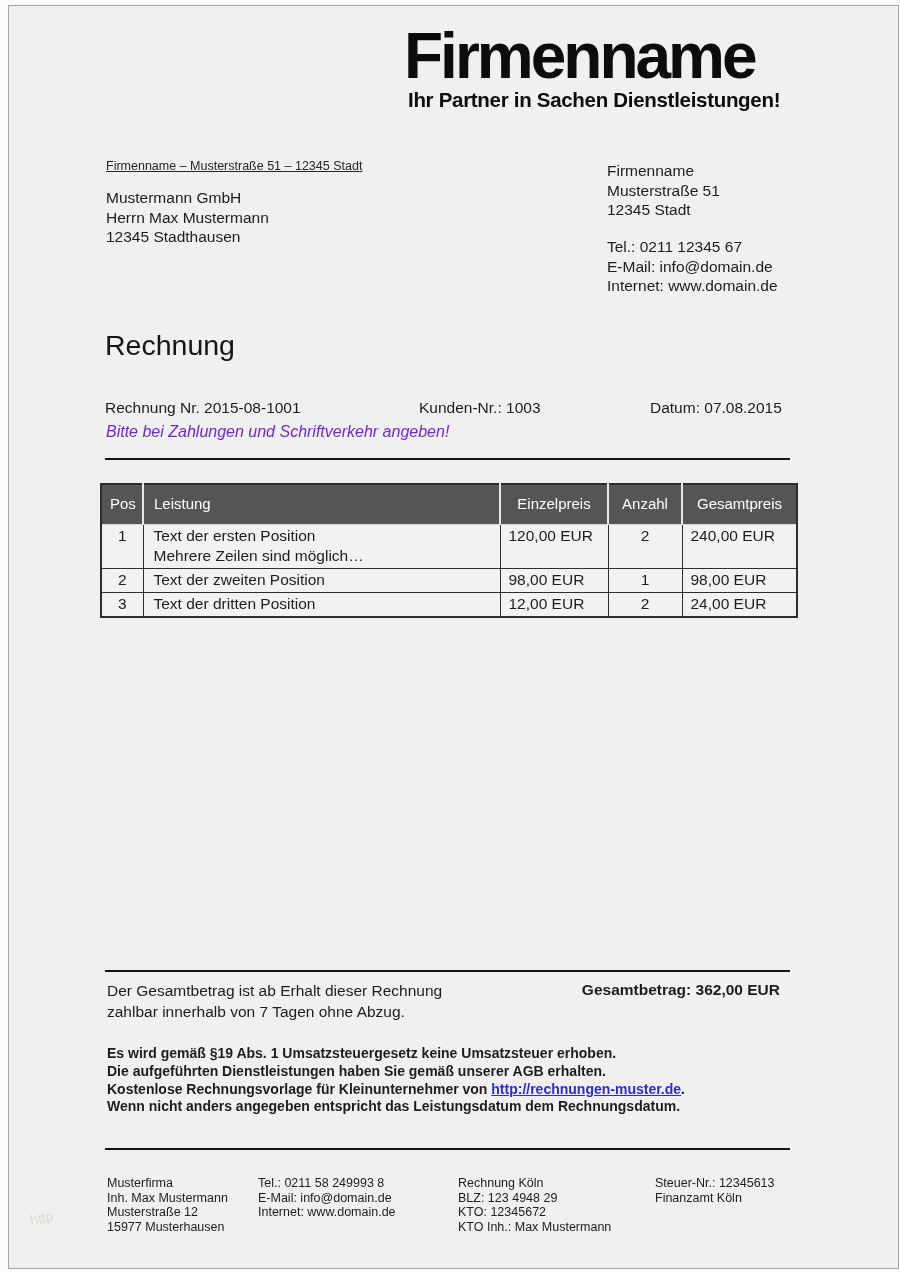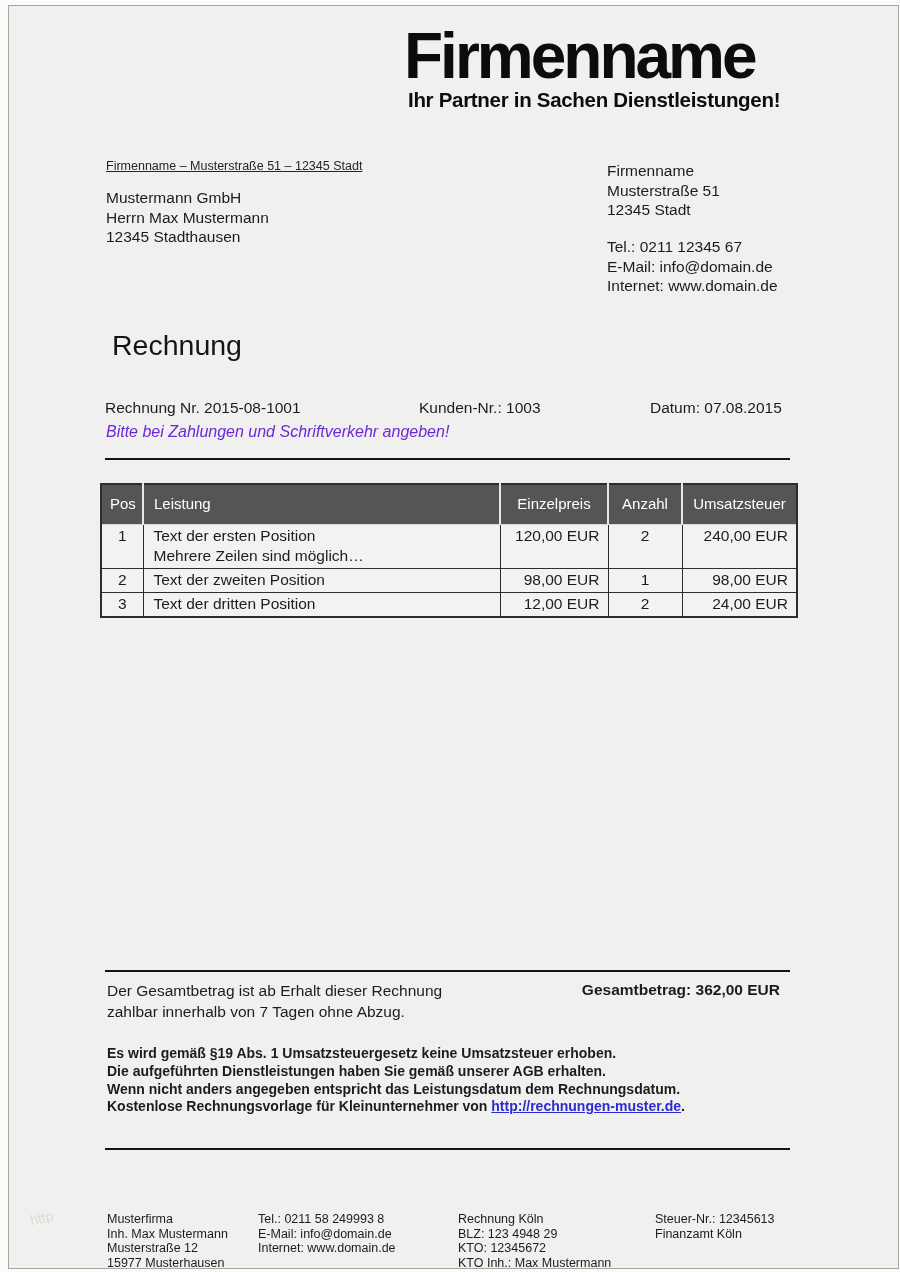--- a/index.html
+++ b/index.html
@@ -36,21 +36,21 @@
     color:#0c0c0c;white-space:nowrap;
   }
 
   
   .sender-line{left:106px;top:159px;font-size:12.5px;color:#262626;text-decoration:underline;white-space:nowrap;}
   .recipient{left:106px;top:188px;font-size:15.5px;line-height:19.5px;}
   .company-address{left:607px;top:161px;font-size:15.5px;line-height:19.7px;}
   .company-contact{left:607px;top:237px;font-size:15.5px;line-height:19.7px;}
 
   
-  .invoice-title{left:105px;top:329px;font-size:28.5px;font-weight:400;color:#151515;margin-left:7px;}
+  .invoice-title{left:105px;top:329px;font-size:28.5px;font-weight:400;color:#151515;}
   .meta-row{top:399px;font-size:15.5px;white-space:nowrap;}
   .meta-number{left:105px;}
   .meta-customer{left:419px;}
   .meta-date{left:650px;}
   .meta-note{left:106px;top:423px;font-size:16px;font-style:italic;color:#6d28d9;}
 
   .rule{height:2px;background:#141414;}
   .rule-1{left:105px;top:458px;width:685px;}
   .rule-2{left:105px;top:970px;width:685px;}
   .rule-3{left:105px;top:1148px;width:685px;}
@@ -78,34 +78,34 @@
   .items th.h-leistung{text-align:left;padding-left:10px;}
   .items th + th{border-left:2px solid #e7e7e5;}
   .items td{
     border:1.5px solid #2d2d2d;
     padding:1px 8px 2px;
     line-height:20px;vertical-align:top;
     overflow:hidden;
   }
   .items td.c-pos{text-align:center;}
   .items td.c-leistung{padding-left:10px;}
-  .items td.c-einzel,.items td.c-gesamt{text-align:right;white-space:nowrap;}
+  .items td.c-einzel,.items td.c-gesamt{white-space:nowrap;}
   .items td.c-anzahl{text-align:center;}
   .items tr.tall td{height:42px;}
 
   
   .payment-terms{left:107px;top:981px;font-size:15.5px;line-height:20.5px;}
   .total{left:520px;top:981px;width:260px;text-align:right;font-size:15.5px;font-weight:bold;white-space:nowrap;}
 
   
   .notes{left:107px;top:1045px;font-size:14px;line-height:17.8px;font-weight:bold;}
   .notes a{color:var(--link);text-decoration:underline;cursor:pointer;}
 
   
-  .footer-col{top:1212px;font-size:12.5px;line-height:14.6px;white-space:nowrap;}
+  .footer-col{top:1176px;font-size:12.5px;line-height:14.6px;white-space:nowrap;}
   .fc-1{left:107px;}
   .fc-2{left:258px;}
   .fc-3{left:458px;}
   .fc-4{left:655px;}
 
   .watermark{
     left:30px;top:1210px;
     font-size:14px;color:#d9d9d6;
     transform:rotate(-12deg);
   }
@@ -154,21 +154,21 @@
       <col class="c-einzel">
       <col class="c-anzahl">
       <col class="c-gesamt">
   </colgroup>
   <thead>
     <tr>
       <th>Pos</th>
       <th class="h-leistung">Leistung</th>
       <th>Einzelpreis</th>
       <th>Anzahl</th>
-      <th>Umsatzsteuer</th>
+      <th>Gesamtpreis</th>
     </tr>
   </thead>
   <tbody>
       <tr class="tall">
         <td class="c-pos">1</td>
         <td class="c-leistung">
           <div>Text der ersten Position</div>
           <div>Mehrere Zeilen sind möglich…</div>
         </td>
         <td class="c-einzel">120,00 EUR</td>
@@ -204,22 +204,22 @@
   </div>
 
 <div class="abs total">
   <span>Gesamtbetrag:</span>
   <span>362,00 EUR</span>
 </div>
 
 <div class="abs notes">
   <div>Es wird gemäß §19 Abs. 1 Umsatzsteuergesetz keine Umsatzsteuer erhoben.</div>
   <div>Die aufgeführten Dienstleistungen haben Sie gemäß unserer AGB erhalten.</div>
+  <div><span>Kostenlose Rechnungsvorlage für Kleinunternehmer von </span><a>http://rechnungen-muster.de</a><span>.</span></div>
   <div>Wenn nicht anders angegeben entspricht das Leistungsdatum dem Rechnungsdatum.</div>
-  <div><span>Kostenlose Rechnungsvorlage für Kleinunternehmer von </span><a>http://rechnungen-muster.de</a><span>.</span></div>
 </div>
 
 <div class="abs rule rule-3"></div>
 
 <div class="abs footer-col fc-1">
     <div>Musterfirma</div>
     <div>Inh. Max Mustermann</div>
     <div>Musterstraße 12</div>
     <div>15977 Musterhausen</div>
   </div>

